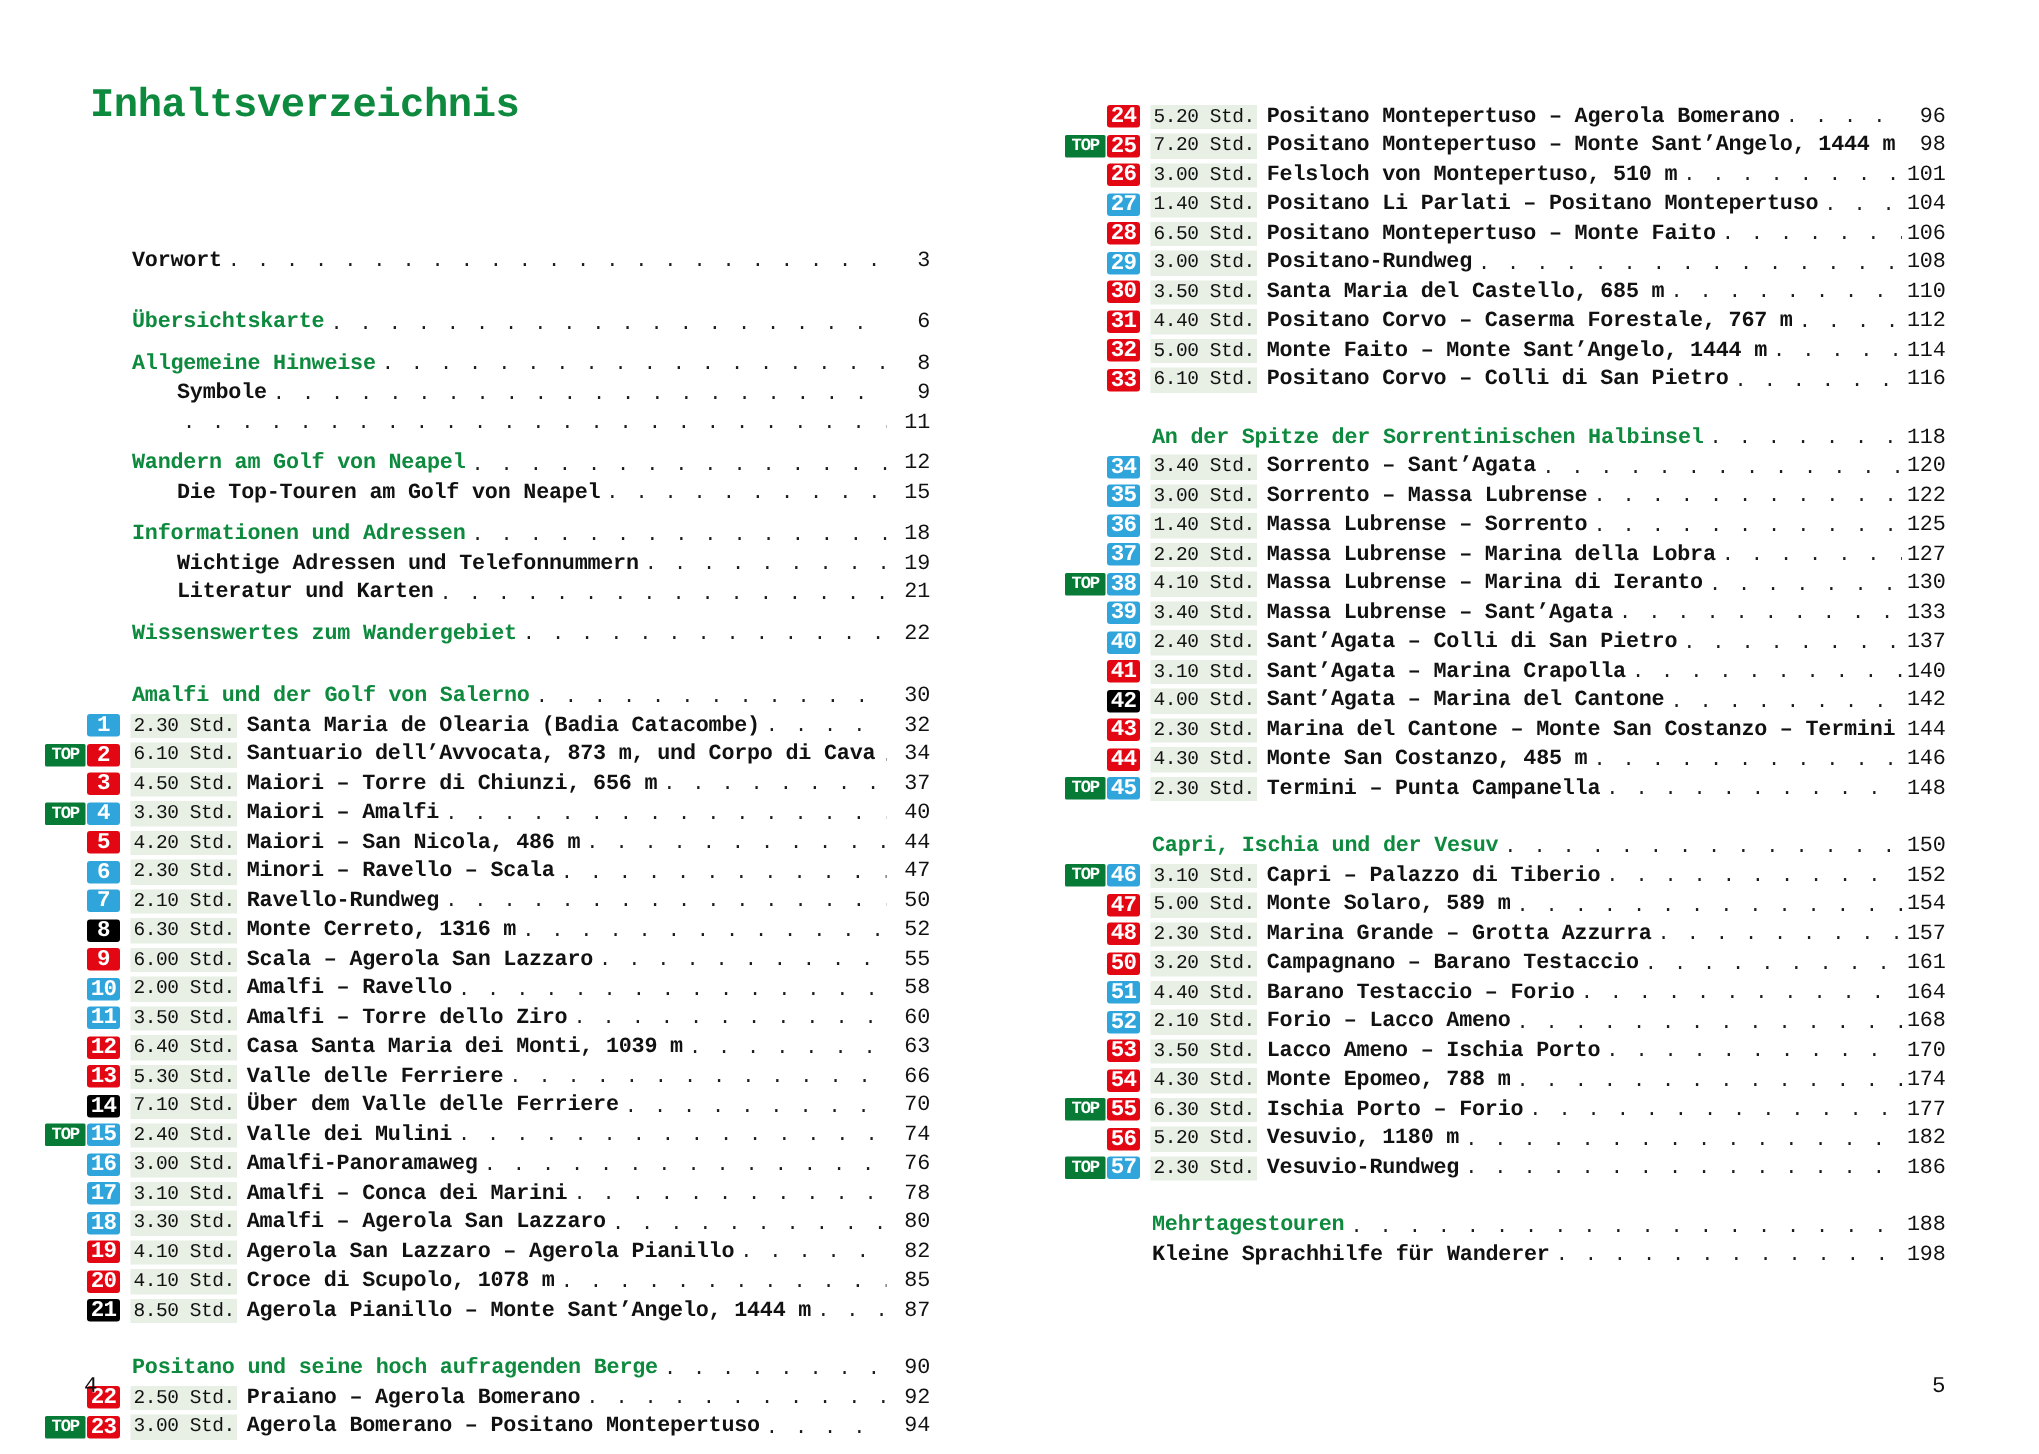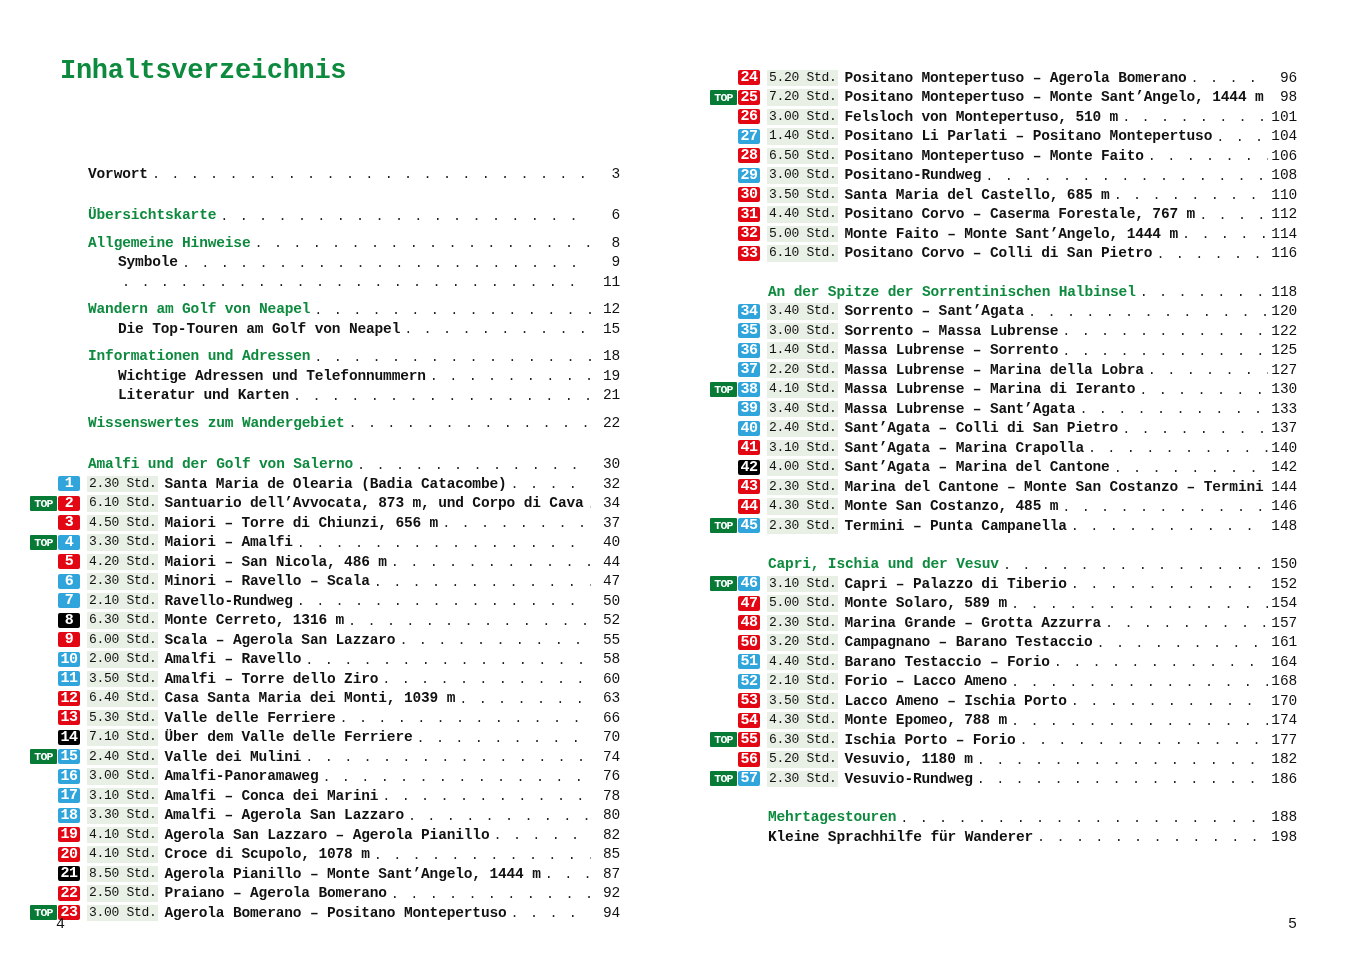--- a/index.html
+++ b/index.html
@@ -313,20 +313,25 @@
         <span class="page-ref">85</span>
       </div>
       <div class="row tour">
         <span class="topcell"></span>
         <span class="num-badge black">21</span>
         <span class="time">8.50 Std.</span>
         <span class="label">Agerola Pianillo – Monte Sant’Angelo, 1444 m</span>
         <span class="leader"></span>
         <span class="page-ref">87</span>
       </div>
+      <div class="row h1 gap-lg">
+        <span class="label">Positano und seine hoch aufragenden Berge</span>
+        <span class="leader"></span>
+        <span class="page-ref">90</span>
+      </div>
       <div class="row tour">
         <span class="topcell"></span>
         <span class="num-badge red">22</span>
         <span class="time">2.50 Std.</span>
         <span class="label">Praiano – Agerola Bomerano</span>
         <span class="leader"></span>
         <span class="page-ref">92</span>
       </div>
       <div class="row tour">
         <span class="topcell">

